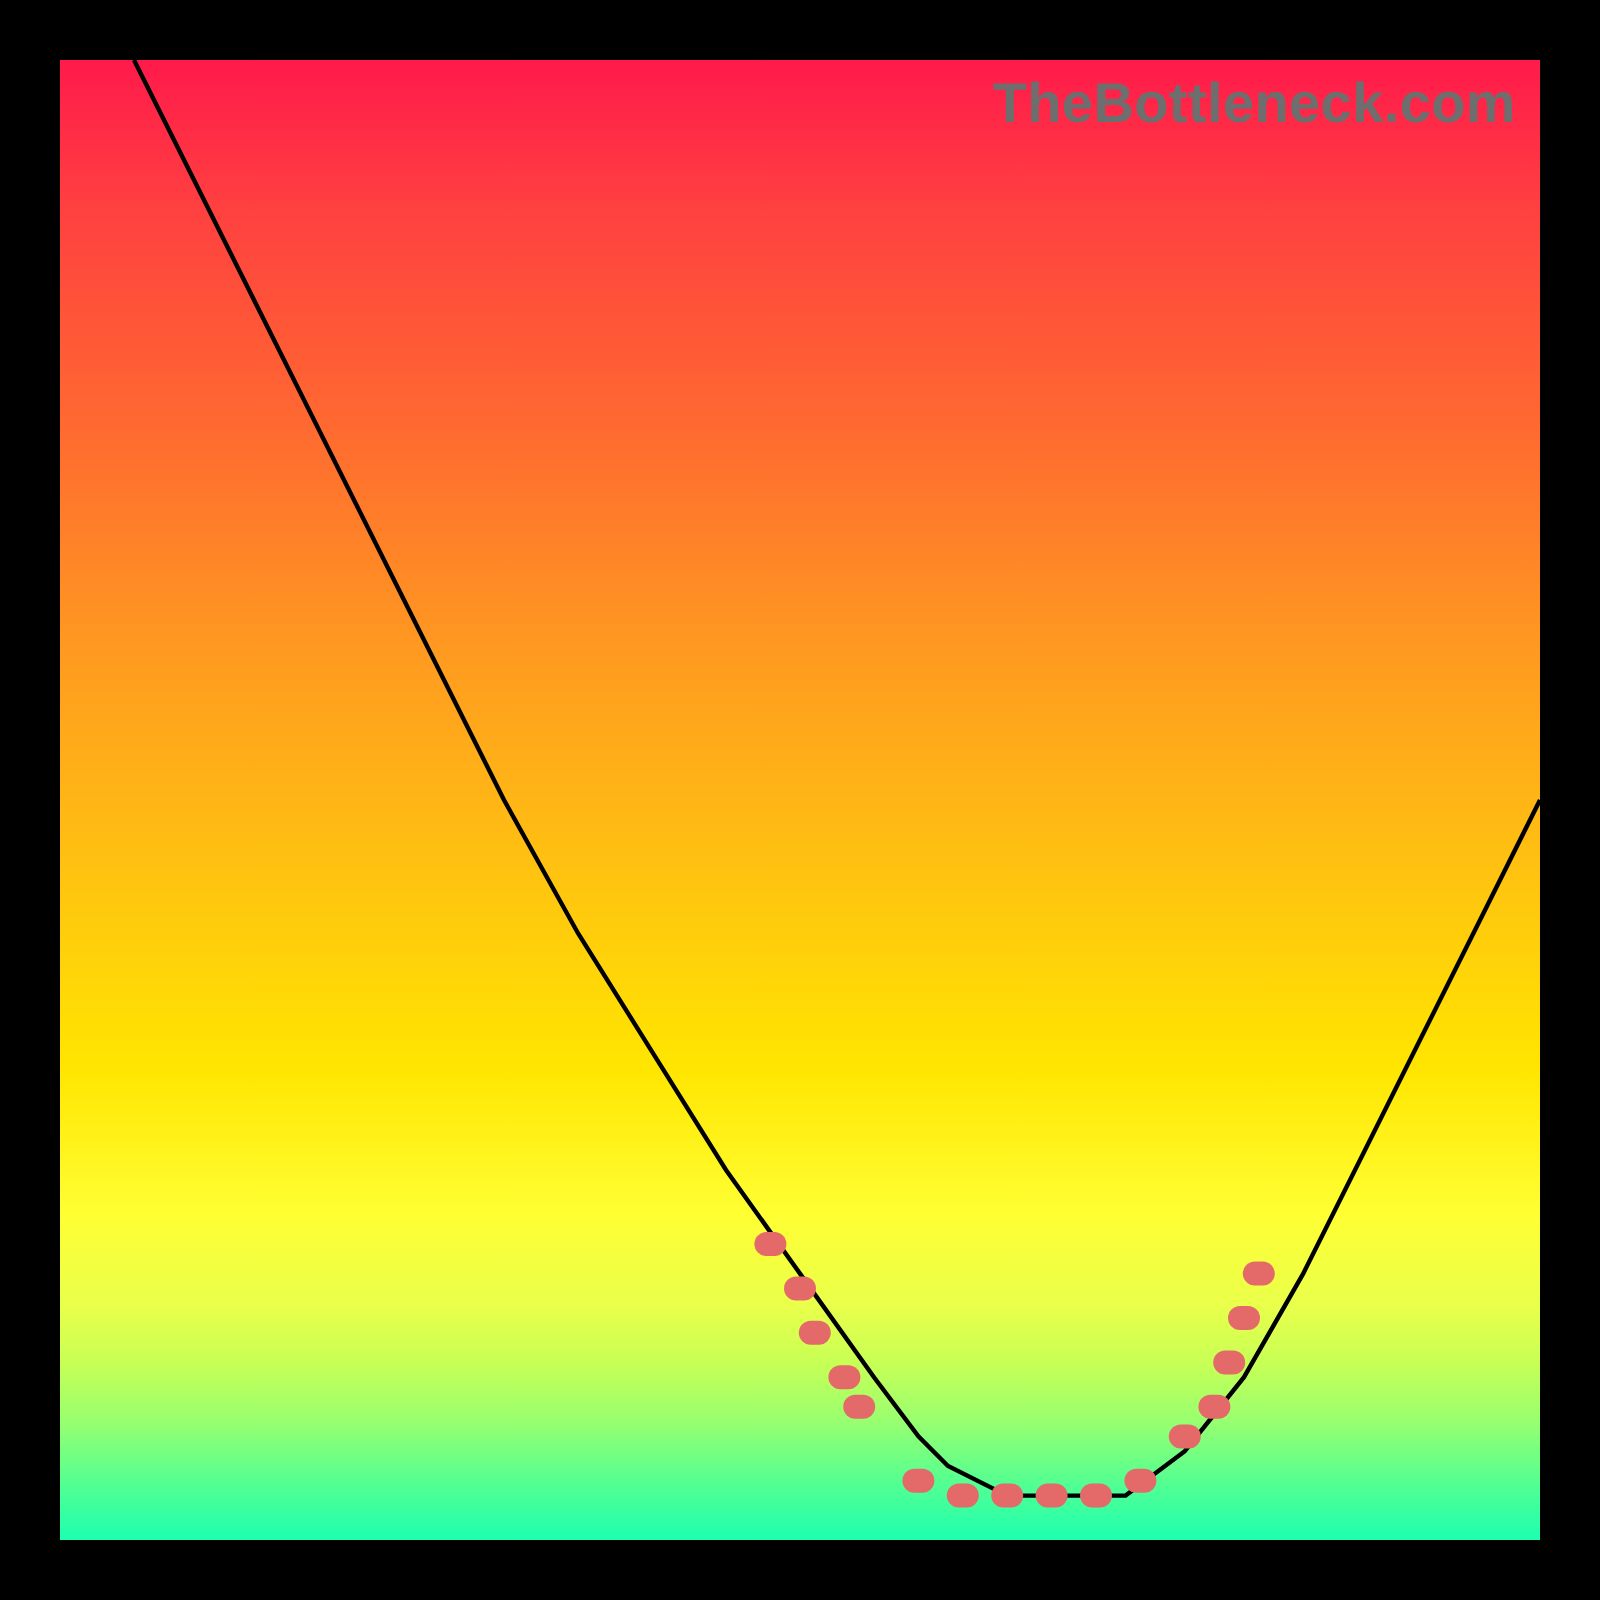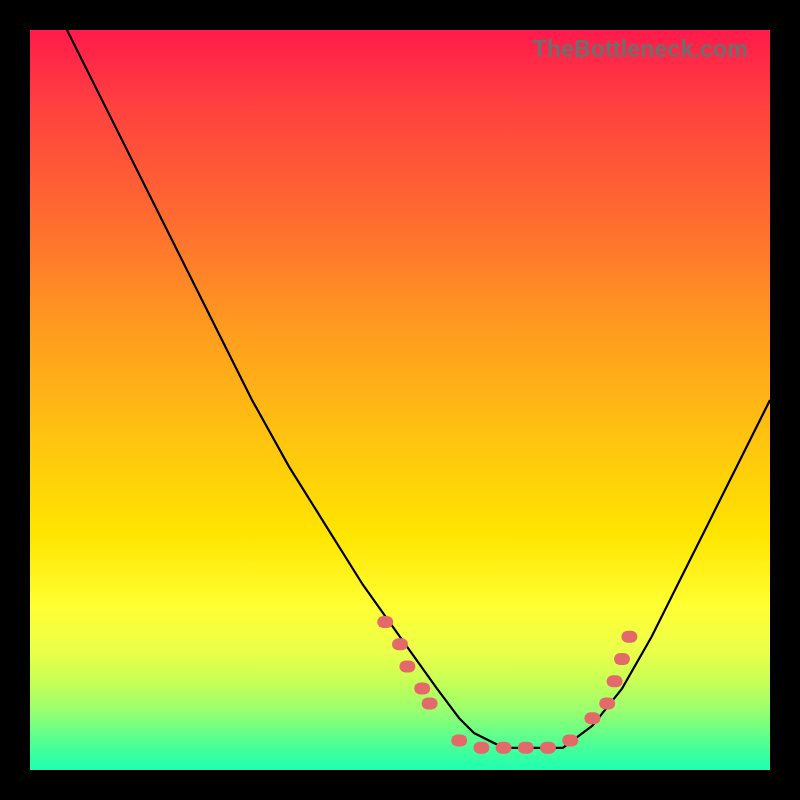--- a/index.html
+++ b/index.html
@@ -36,23 +36,23 @@
       #eaff4a 84%,
       #c8ff55 88%,
       #98ff70 92%,
       #56ff90 96%,
       #1dffb0 100%
     );
   }
   .watermark {
     position: absolute;
     top: 6px;
-    right: 22px;
+    right: 12px;
     color: #6e6e6e;
-    font-size: 23px;
+    font-size: 28px;
     font-weight: 600;
     letter-spacing: 0.2px;
     user-select: none;
     text-align: center;
   }
   svg.curve-layer {
     position: absolute;
     left: 0;
     top: 0;
     width: 740px;

